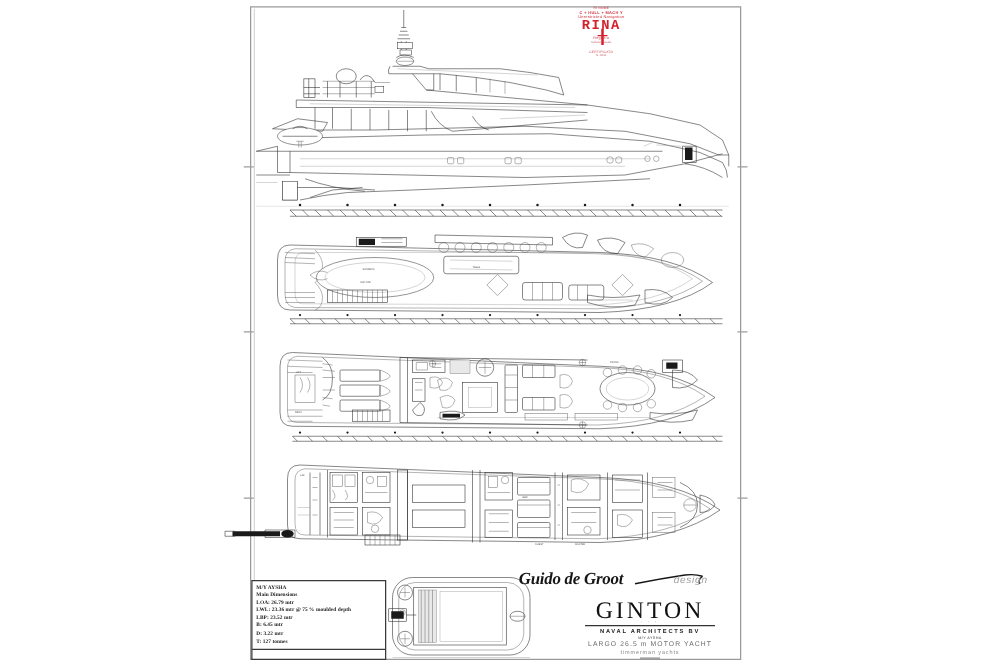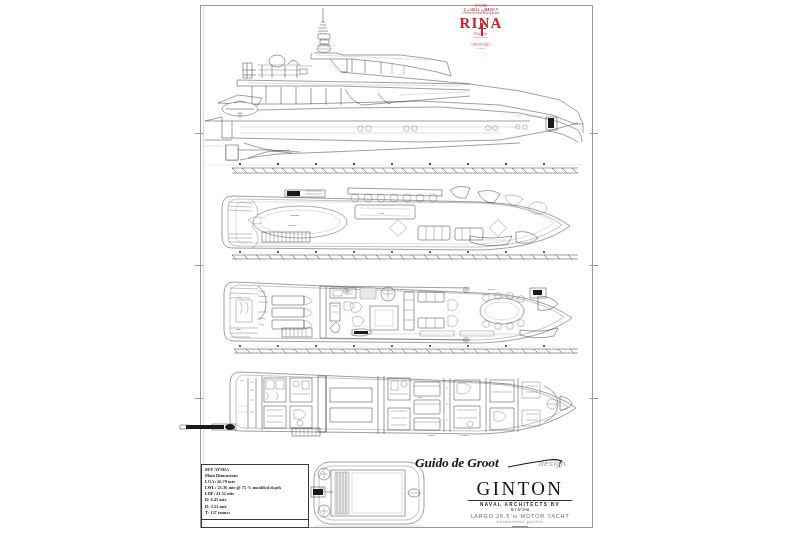--- a/index.html
+++ b/index.html
@@ -28,23 +28,23 @@
 
   
   .rina{
     position:absolute;left:443px;top:6px;width:76px;height:47px;
     color:#d0212e;text-align:center;line-height:1.05;
   }
   .rina .l1{font-size:2.6px;letter-spacing:.2px;color:#cf2a33;}
   .rina .l2{font-size:3.1px;letter-spacing:.3px;color:#cf2a33;font-weight:bold;}
   .rina .l3{font-size:3.1px;letter-spacing:.2px;color:#cf2a33;}
   .rina .mark{
-    font-size:15px;font-weight:bold;letter-spacing:1.2px;
+    font-size:11px;font-weight:bold;letter-spacing:1.2px;
     color:#d4212c;margin-top:1px;line-height:1;
-    font-family:Liberation Serif, serif;
+    font-family:Liberation Mono, monospace;
   }
   .rina .cross{
     position:absolute;left:38px;top:17px;width:1.6px;height:13px;background:#d4212c;
   }
   .rina .cross:after{
     content:"";position:absolute;left:-3.2px;top:4.6px;width:8px;height:1.6px;background:#d4212c;
   }
   .rina .sub{font-size:3px;color:#cf4a52;margin-top:2px;letter-spacing:.2px;}
   .rina .sub2{font-size:2.4px;color:#d06a70;margin-top:1px;}
   .rina .sub3{font-size:2.6px;color:#cf4a52;margin-top:5px;letter-spacing:.2px;}

